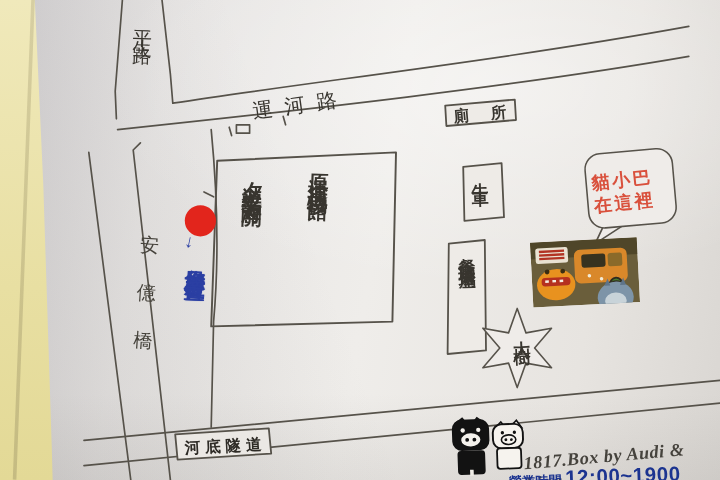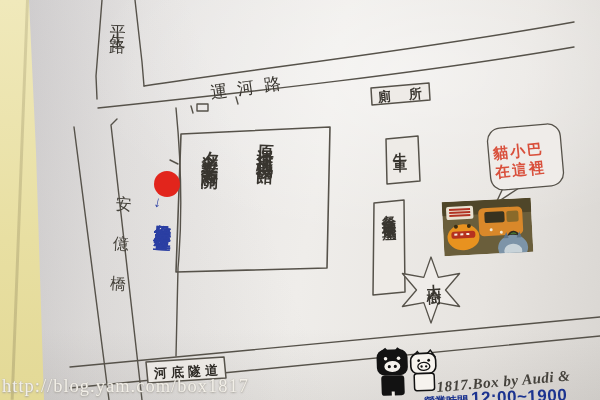--- a/index.html
+++ b/index.html
@@ -152,15 +152,14 @@
     </svg>
   </div>
 
   <div class="credit">1817.Box by Audi &amp; Ling</div>
   <div class="hours">
     <span class="pfx">營業時間</span><span class="val">12:00~1900</span>
   </div>
 
   <div class="wall"></div>
   <div class="wall-edge"></div>
-  <div class="watermark">http://blog.yam.com/box1817</div>
 
 </div>
 
 </body></html>

